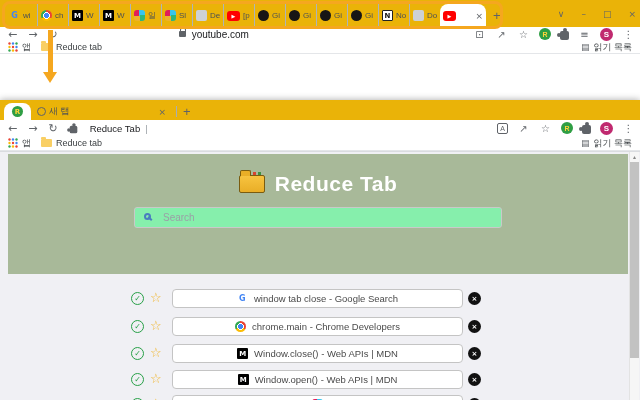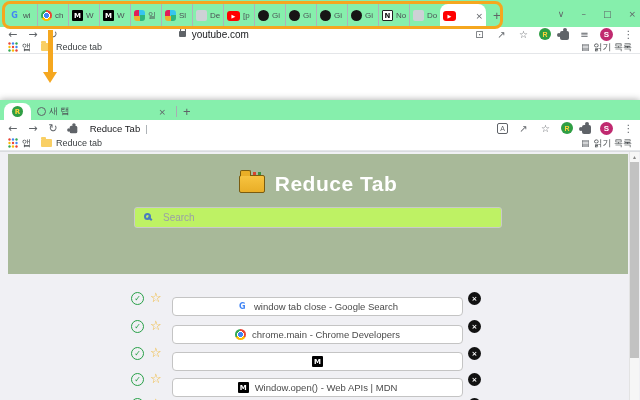--- a/index.html
+++ b/index.html
@@ -2,21 +2,21 @@
 <html><head>
 <meta charset="utf-8">
 <style>
   html,body{margin:0;padding:0;background:#fff;}
   *{box-sizing:border-box;font-family:"Liberation Sans",sans-serif;}
   .stage{position:relative;width:640px;height:400px;overflow:hidden;background:#fff;}
   .glyph,.ticon{font-family:"DejaVu Sans",sans-serif;}
 
   
   .win{position:absolute;left:0;width:640px;background:#fff;}
-  .tabstrip{position:absolute;left:0;top:0;width:100%;background:#86efac;}
+  .tabstrip{position:absolute;left:0;top:0;width:100%;background:#eab308;}
   .tabsrow{position:absolute;display:flex;align-items:stretch;}
   .tab{display:flex;align-items:center;gap:3px;padding:0 3px;overflow:hidden;position:relative;}
   .tab .tlabel{font-size:8px;color:#4b5055;white-space:nowrap;overflow:hidden;}
   .tab.active{background:#fff;border-radius:8px 8px 0 0;}
   .tab .tclose{font-size:9px;color:#5f6368;margin-left:auto;font-family:"DejaVu Sans",sans-serif;}
   .tsep{width:1px;height:11px;background:#a8adb3;align-self:center;}
   .newtab{background:none;border:none;font-size:13px;color:#5f6368;padding:0 6px;align-self:center;cursor:pointer;}
   .wctrl{position:absolute;top:0;right:4px;display:flex;gap:17px;align-items:center;height:100%;}
   .wctrl span{font-size:9px;color:#5f6368;}
   .toolbar{position:absolute;left:0;width:100%;display:flex;align-items:center;padding:0 8px;background:#fff;}
@@ -86,31 +86,31 @@
   .bb2{top:36px;height:15px;}
 
   
   .content{position:absolute;left:0;top:51px;width:100%;height:261px;background:#f0f0f4;border-top:1px solid #dadce0;}
   .hero{position:absolute;left:8px;top:2px;width:620px;height:120px;background:#a8b999;}
   .titlerow{display:flex;align-items:center;justify-content:center;gap:10px;margin-top:18px;}
   .titlerow h1{margin:0;font-size:21px;font-weight:bold;color:#fff;letter-spacing:.5px;}
   .hfold{width:26px;height:18px;position:relative;background:linear-gradient(#f7c33f,#e9ae27);border:1.5px solid #7a5c10;border-radius:2px;}
   .hfold::before{content:"";position:absolute;top:-6px;left:0;width:9px;height:5px;background:#e9ae27;border:1.5px solid #7a5c10;border-bottom:none;border-radius:2px 2px 0 0;}
   .hfold::after{content:"";position:absolute;top:-4px;left:13px;width:3px;height:3px;background:#d8432f;box-shadow:5px 0 0 #3f8f3f;}
-  .searchwrap{position:relative;width:368px;height:21px;margin:11px auto 0;background:#bef264;border:1px solid #c9c9c9;border-radius:3px;padding-left:44px;}
+  .searchwrap{position:relative;width:368px;height:21px;margin:11px auto 0;background:#86efac;border:1px solid #c9c9c9;border-radius:3px;padding-left:44px;}
   .searchwrap input{position:absolute;inset:0;border:none;background:none;outline:none;font-size:10px;color:#333;padding-left:28px;width:100%;}
   .searchwrap input::placeholder{color:#9aa0a6;}
   .mag{position:absolute;left:9px;top:5px;width:7px;height:7px;border:2px solid #4a7dbf;border-radius:50%;}
   .mag::after{content:"";position:absolute;width:2px;height:5px;background:#4a7dbf;transform:rotate(-45deg);right:-2px;bottom:-3px;}
 
   .rowwrap{position:absolute;left:0;top:0;width:100%;}
   .row{position:absolute;left:0;width:100%;height:20px;}
   .row .chk{position:absolute;left:131px;top:3px;width:13px;height:13px;border:1.6px solid #27a047;border-radius:50%;color:#27a047;font-size:8px;font-weight:bold;display:flex;align-items:center;justify-content:center;font-family:"DejaVu Sans",sans-serif;}
   .row .starbtn{position:absolute;left:150px;top:1px;font-size:13px;color:#f0b429;font-weight:bold;font-family:"DejaVu Sans",sans-serif;}
-  .row .pill{position:absolute;left:172px;top:0;width:291px;height:19px;background:#fff;border:1px solid #c4c4c4;border-radius:4px;display:flex;align-items:center;justify-content:center;gap:6px;margin-top:8px;}
+  .row .pill{position:absolute;left:172px;top:0;width:291px;height:19px;background:#fff;border:1px solid #c4c4c4;border-radius:4px;display:flex;align-items:center;justify-content:center;gap:6px;}
   .row .ptitle{font-size:9.5px;color:#4a4a4a;white-space:nowrap;}
   .row .xbtn{position:absolute;left:468px;top:3px;width:13px;height:13px;background:#111;border-radius:50%;color:#fff;font-size:7px;font-weight:bold;display:flex;align-items:center;justify-content:center;font-family:"DejaVu Sans",sans-serif;}
 
   .scrollbar{position:absolute;right:1px;top:0;width:10px;height:100%;background:#f6f6f6;border-left:1px solid #e3e3e3;}
   .scroll-up{display:block;text-align:center;font-size:6px;color:#888;height:9px;line-height:9px;font-family:"DejaVu Sans",sans-serif;}
   .scroll-thumb{position:absolute;left:0;top:10px;width:100%;height:196px;background:#c2c2c2;}
 </style>
 </head>
 <body>
 
@@ -333,20 +333,21 @@
       <span class="fav fav-chrome"></span>
       <span class="ptitle">chrome.main - Chrome Developers</span>
     </div>
     <span class="xbtn">×</span>
   </div>
           <div class="row" style="top: 192px;">
     <span class="chk">✓</span>
     <span class="starbtn">☆</span>
     <div class="pill">
       <span class="fav fav-mdn"></span>
+      <span class="ptitle">Window.close() - Web APIs | MDN</span>
     </div>
     <span class="xbtn">×</span>
   </div>
           <div class="row" style="top: 218px;">
     <span class="chk">✓</span>
     <span class="starbtn">☆</span>
     <div class="pill">
       <span class="fav fav-mdn"></span>
       <span class="ptitle">Window.open() - Web APIs | MDN</span>
     </div>

